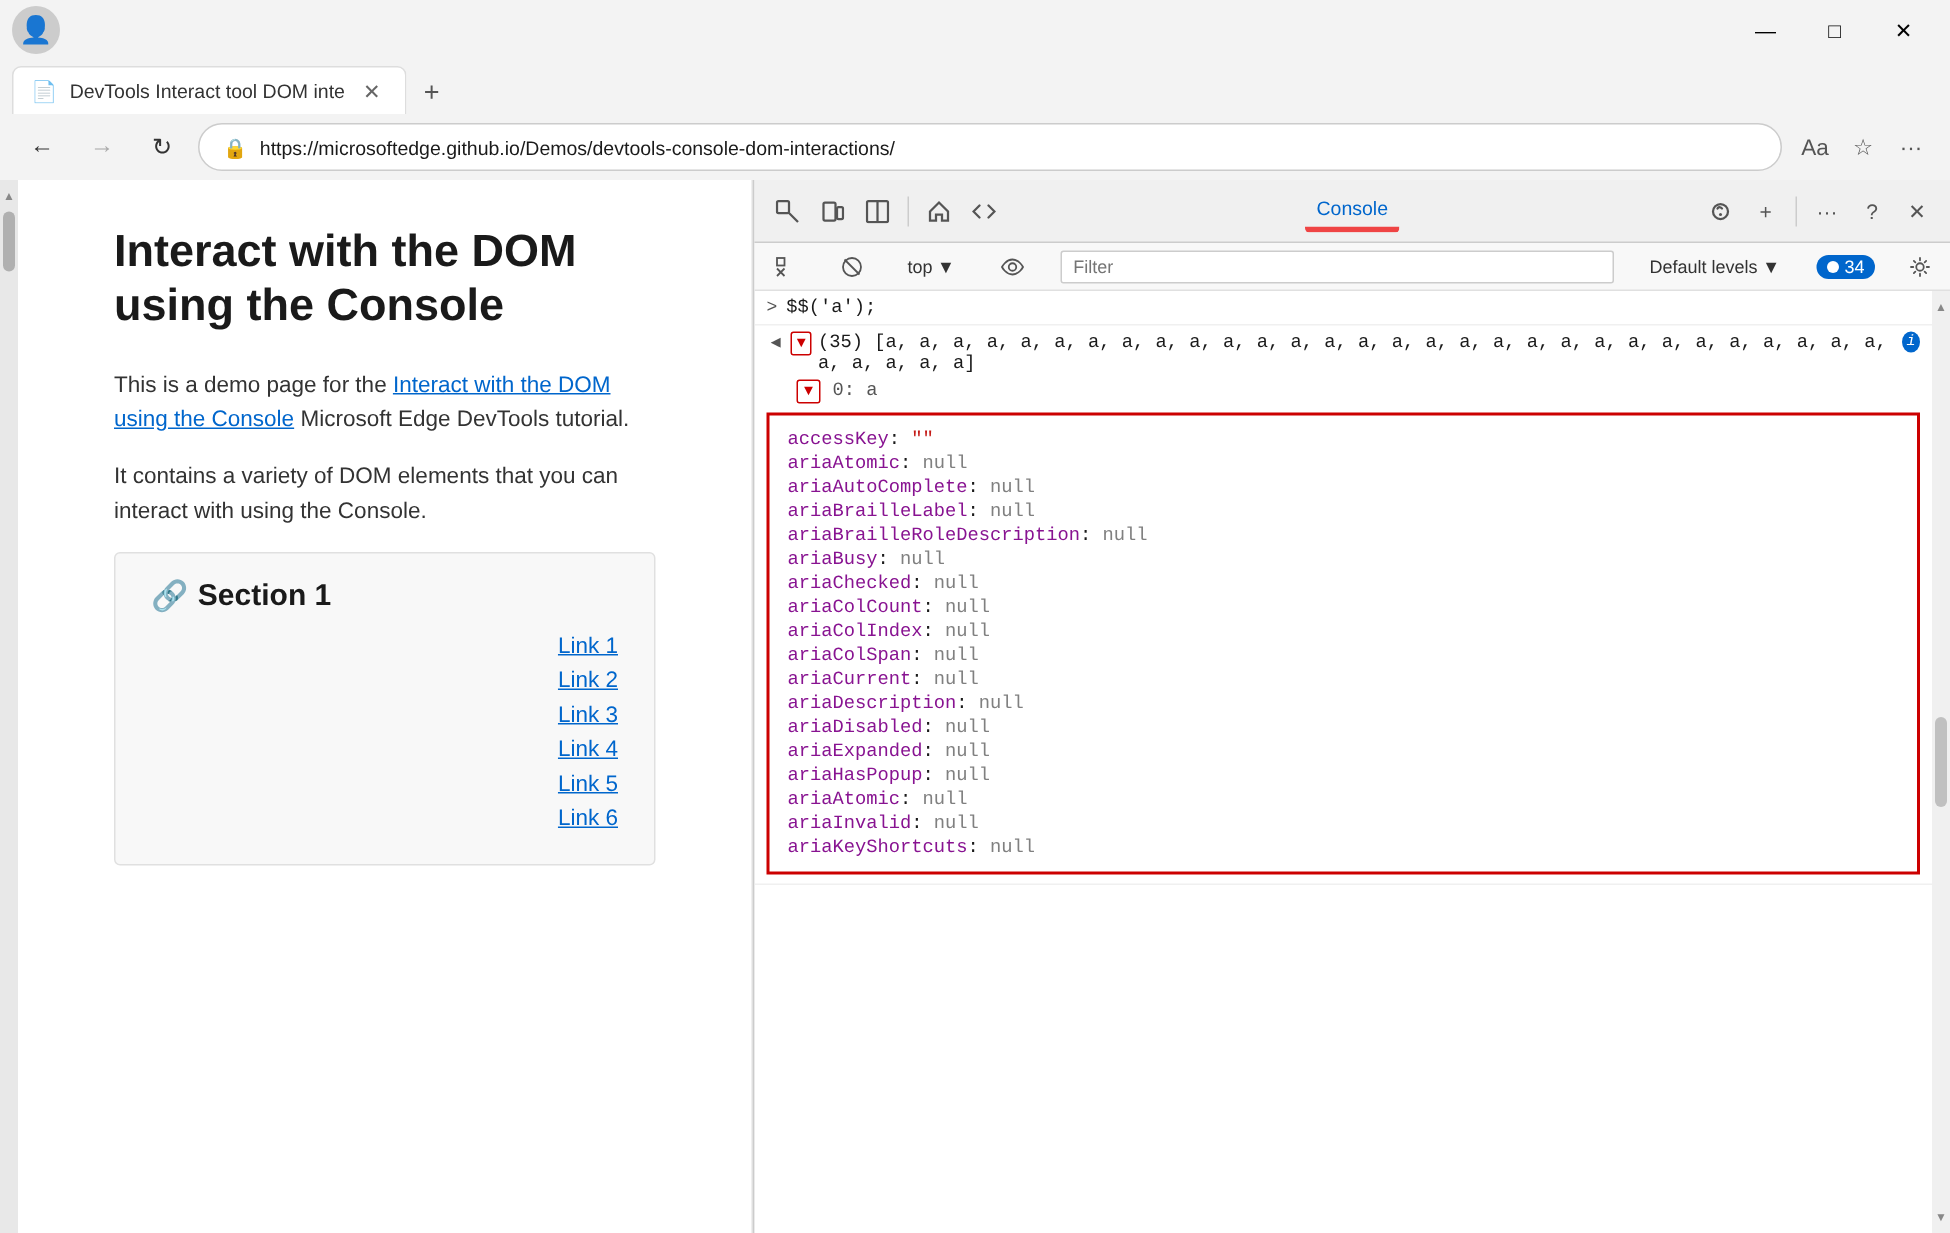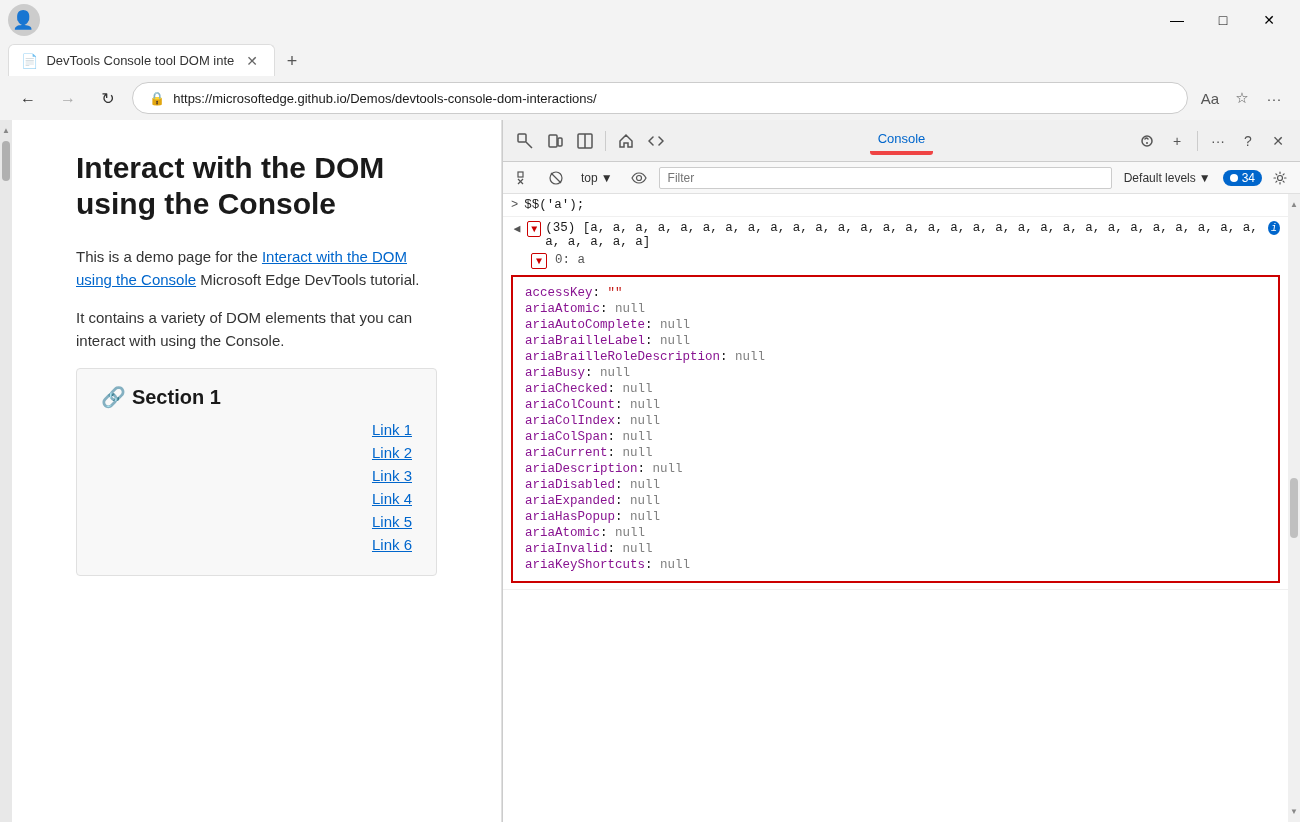--- a/index.html
+++ b/index.html
@@ -38,21 +38,21 @@
     .section-box { background: #f8f8f8; border: 1px solid #e0e0e0; border-radius: 4px; padding: 16px 24px; margin-top: 16px; }
     .section-title { font-size: 20px; font-weight: 700; color: #1a1a1a; margin-bottom: 12px; display: flex; align-items: center; gap: 6px; }
     .section-link { color: #0066cc; text-decoration: underline; display: block; text-align: right; margin-bottom: 6px; font-size: 15px; cursor: pointer; }
 
     
     .devtools { flex: 1; background: #fff; display: flex; flex-direction: column; border-left: 1px solid #ccc; }
     .devtools-toolbar { display: flex; align-items: center; height: 42px; background: #f0f0f0; border-bottom: 1px solid #ccc; padding: 0 8px; gap: 2px; }
     .dt-btn { width: 28px; height: 28px; display: flex; align-items: center; justify-content: center; border: none; background: transparent; border-radius: 3px; cursor: pointer; font-size: 14px; color: #555; }
     .dt-separator { width: 1px; height: 20px; background: #ccc; margin: 0 4px; }
 
-    .dt-console-toolbar { display: flex; align-items: center; height: 32px; background: #f8f8f8; border-bottom: 1px solid #e0e0e0; padding: 0 8px; gap: 6px; }
+    .dt-console-toolbar { display: flex; align-items: center; height: 32px; background: #f8f8f8; border-bottom: 1px solid #e0e0e0; padding: 0 8px; gap: 18px; }
     .dt-console-btn { height: 22px; padding: 0 6px; display: flex; align-items: center; border: none; background: transparent; border-radius: 2px; cursor: pointer; font-size: 12px; color: #555; gap: 2px; }
     .top-dropdown { display: flex; align-items: center; gap: 3px; font-size: 12px; color: #333; padding: 2px 6px; border-radius: 3px; cursor: pointer; border: none; background: transparent; }
     .filter-input { flex: 1; height: 22px; border: 1px solid #ccc; border-radius: 2px; padding: 0 8px; font-size: 12px; background: #fff; }
     .levels-dropdown { display: flex; align-items: center; gap: 3px; font-size: 12px; color: #333; padding: 2px 6px; border-radius: 3px; cursor: pointer; border: none; background: transparent; white-space: nowrap; }
     .messages-badge { display: flex; align-items: center; gap: 4px; font-size: 12px; color: #fff; background: #0066cc; border-radius: 10px; padding: 1px 7px; }
     .messages-badge .dot { width: 8px; height: 8px; border-radius: 50%; background: #fff; }
     .dt-settings-btn { margin-left: auto; width: 24px; height: 24px; display: flex; align-items: center; justify-content: center; border: none; background: transparent; cursor: pointer; font-size: 14px; color: #555; border-radius: 3px; }
 
     
     .console-output { flex: 1; background: #fff; overflow-y: auto; font-family: 'Consolas', 'Courier New', monospace; font-size: 12.5px; }
@@ -97,21 +97,21 @@
     <div class="window-controls">
       <button class="win-btn">—</button>
       <button class="win-btn">□</button>
       <button class="win-btn close">✕</button>
     </div>
   </div>
 
   <div class="tab-bar">
     <div class="tab">
       <span class="tab-icon">📄</span>
-      <span class="tab-title">DevTools Console tool DOM inte</span>
+      <span class="tab-title">DevTools Interact tool DOM inte</span>
       <span class="tab-close">✕</span>
     </div>
     <button class="new-tab-btn">+</button>
   </div>
 
   <div class="address-bar">
     <button class="nav-btn">←</button>
     <button class="nav-btn" style="color:#aaa;">→</button>
     <button class="nav-btn">↻</button>
     <div class="address-input">

